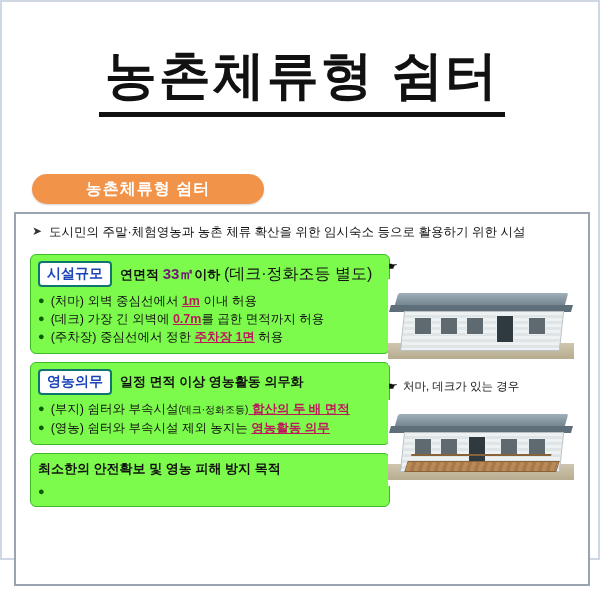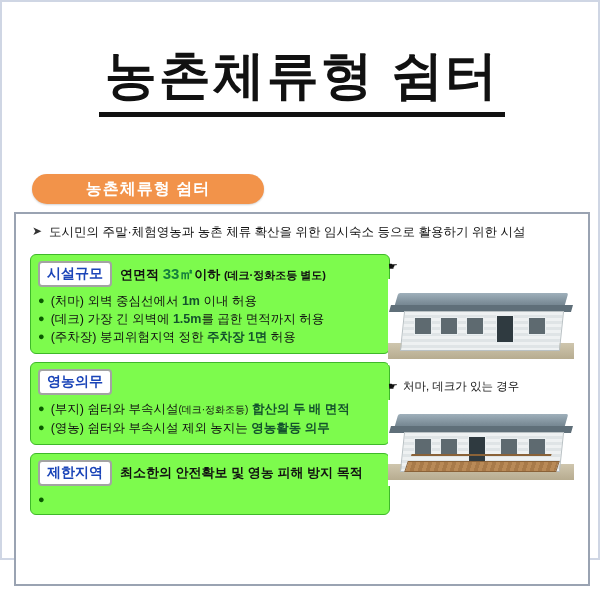--- a/index.html
+++ b/index.html
@@ -110,60 +110,61 @@
     box-sizing: border-box;
   }
   .block-head {
     display: flex;
     align-items: center;
     gap: 8px;
     margin-bottom: 5px;
   }
   .label-box {
     background: #ffffff;
-    border: 2px solid #a3a3a3;
+    border: 2px solid #0f766e;
     border-radius: 4px;
     color: #1a44b8;
     font-weight: bold;
     font-size: 14px;
     padding: 2px 7px;
     white-space: nowrap;
   }
   .head-text {
     font-size: 13px;
     color: #111111;
     font-weight: bold;
     white-space: nowrap;
   }
   .head-text .big {
     font-size: 15px;
-    color: #15803d;
+    color: #701a75;
     font-weight: bold;
   }
   .head-text .small {
-    font-size: 11px;
-    font-weight: bold;
+    font-size: 16px;
+    font-weight: normal;
   }
   .li {
     display: flex;
     align-items: flex-start;
     gap: 6px;
     font-size: 12.5px;
     color: #111111;
     line-height: 1.45;
     white-space: nowrap;
   }
   .dot {
     color: #0a5a00;
     font-size: 11px;
     line-height: 1.5;
   }
   .li .em {
-    color: #14532d;
-    font-weight: bold;
+    color: #be185d;
+    font-weight: bold;
+    text-decoration: underline;
   }
   .li .tiny {
     font-size: 10px;
   }
 
   
   .right-col {
     position: absolute;
     top: 46px;
     right: 14px;
@@ -286,49 +287,49 @@
           <div class="block-head">
             <span class="label-box">시설규모</span>
             <span class="head-text"><span>연면적 </span><span class="big">33㎡</span><span>이하 </span><span class="small">(데크·정화조등 별도)</span></span>
           </div>
           <div class="li">
             <span class="dot">●</span>
             <span><span>(처마) 외벽 중심선에서 </span><span class="em">1m</span><span> 이내 허용</span></span>
           </div>
           <div class="li">
             <span class="dot">●</span>
-            <span><span>(데크) 가장 긴 외벽에 </span><span class="em">1.5m</span><span>를 곱한 면적까지 허용</span></span>
-          </div>
-          <div class="li">
-            <span class="dot">●</span>
-            <span><span>(주차장) 붕괴위험지역 정한 </span><span class="em">주차장 1면</span><span> 허용</span></span>
+            <span><span>(데크) 가장 긴 외벽에 </span><span class="em">0.7m</span><span>를 곱한 면적까지 허용</span></span>
+          </div>
+          <div class="li">
+            <span class="dot">●</span>
+            <span><span>(주차장) 중심선에서 정한 </span><span class="em">주차장 1면</span><span> 허용</span></span>
           </div>
         </div>
       </div>
 
       <div class="block">
         <div class="block-body">
           <div class="block-head">
             <span class="label-box">영농의무</span>
+            <span class="head-text">일정 면적 이상 영농활동 의무화</span>
           </div>
           <div class="li">
             <span class="dot">●</span>
             <span><span>(부지) 쉼터와 부속시설</span><span class="tiny">(데크·정화조등)</span><span class="em"> 합산의 두 배 면적</span></span>
           </div>
           <div class="li">
             <span class="dot">●</span>
             <span><span>(영농) 쉼터와 부속시설 제외 농지는 </span><span class="em">영농활동 의무</span></span>
           </div>
         </div>
       </div>
 
       <div class="block">
         <div class="block-body">
           <div class="block-head">
-            <span class="label-box">제한지역</span>
             <span class="head-text">최소한의 안전확보 및 영농 피해 방지 목적</span>
           </div>
           <div class="li">
             <span class="dot">●</span>
           </div>
         </div>
       </div>
 
     </div>
 

